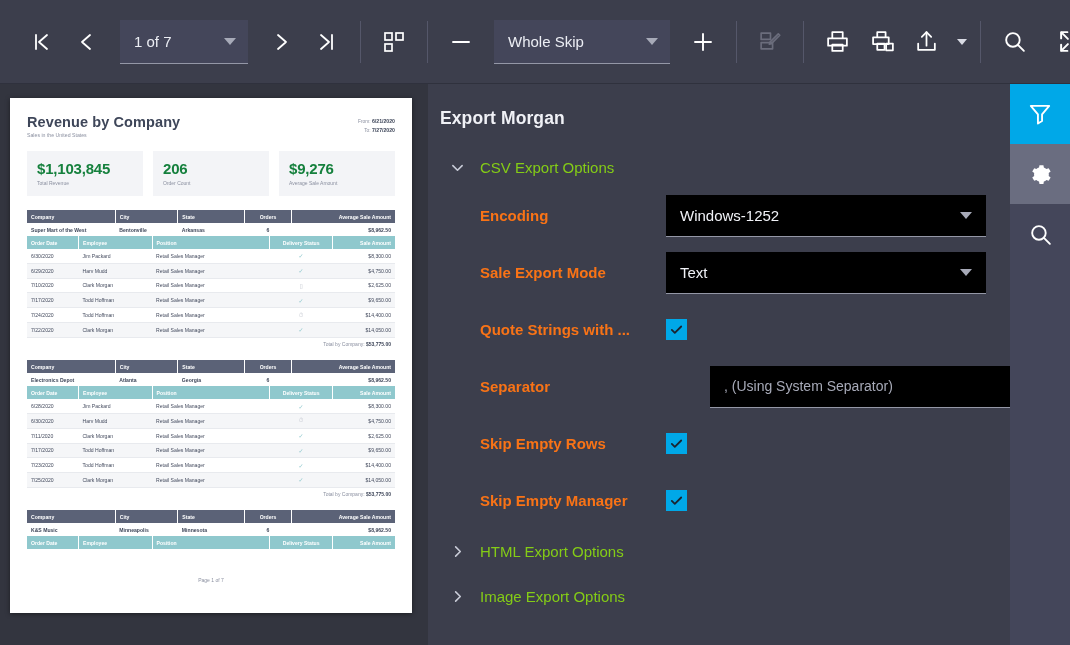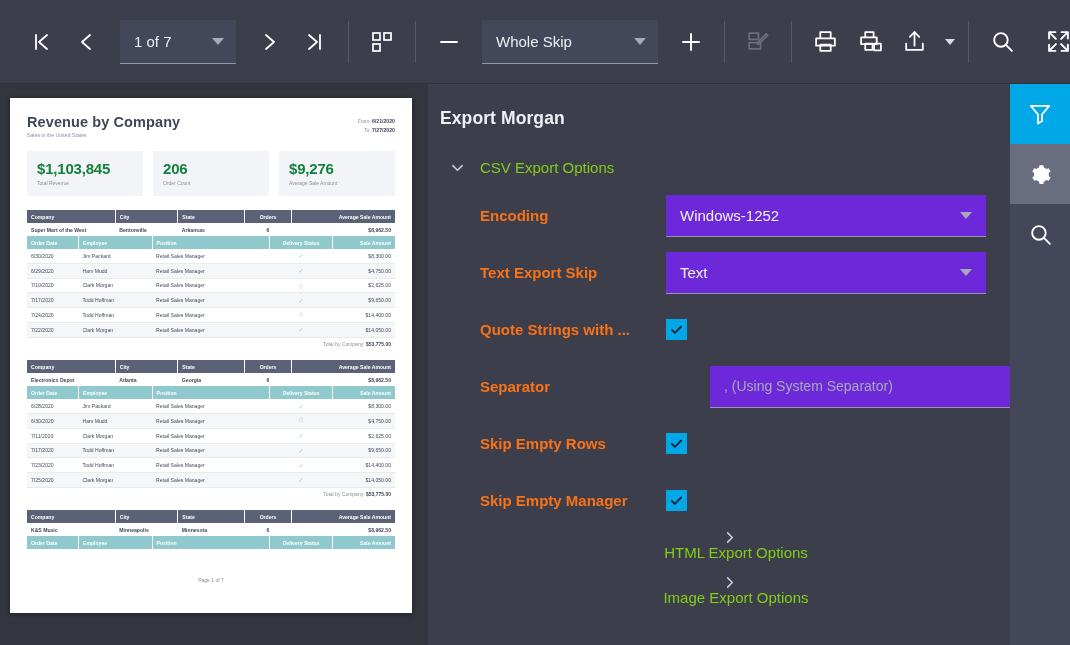--- a/index.html
+++ b/index.html
@@ -35,21 +35,21 @@
 
   
   .combo {
     height: 44px;
     background: #44465a;
     border-bottom: 1px solid #9497a6;
     display: flex; align-items: center;
     padding: 0 12px 0 14px;
     cursor: pointer; flex: 0 0 auto;
   }
-  .combo.page-combo { width: 116px; justify-content: space-between; }
+  .combo.page-combo { width: 128px; justify-content: space-between; }
   .combo.zoom-combo { width: 176px; justify-content: space-between; }
   .combo-val { color: #eceef4; font-size: 15px; white-space: nowrap; }
   .caret {
     width: 0; height: 0;
     border-left: 6px solid transparent;
     border-right: 6px solid transparent;
     border-top: 7px solid #a7aab8;
     margin-left: 8px;
   }
   .caret.small {
@@ -139,40 +139,40 @@
   }
   .panel-title {
     color: #f0f1f6; font-size: 17.5px; font-weight: bold;
     padding: 4px 0 0 12px; letter-spacing: .1px;
   }
   .group-head {
     display: flex; align-items: center;
     padding: 0 0 0 20px; height: 40px;
     margin-top: 18px; cursor: pointer;
   }
-  .group-head.collapsed { margin-top: 2px; flex-direction: column; }
+  .group-head.collapsed { margin-top: 2px; }
   .chev {
     width: 18px; color: #c9ccd8; font-size: 14px;
     display: flex; align-items: center; justify-content: center;
     flex: 0 0 auto;
   }
   .group-lbl { color: #84cc16; font-size: 15px; margin-left: 14px; }
 
   .frow {
     display: flex; align-items: center;
     height: 57px; padding-left: 52px;
   }
   .frow-lbl {
     width: 186px; flex: 0 0 auto;
     color: #f97316; font-size: 15px;
     white-space: nowrap; overflow: hidden; font-weight: bold;
   }
   .field {
     width: 320px; height: 42px;
-    background: #6d28d9; border-bottom: 1px solid #9497a6;
+    background: #000000; border-bottom: 1px solid #9497a6;
     display: flex; align-items: center; justify-content: space-between;
     padding: 0 14px; cursor: pointer;
   }
   .field-val { color: #f1f2f7; font-size: 15px; }
   .field.input { cursor: text; margin-left: 44px; }
   .field.input .field-ph { color: #a7aab8; font-size: 14px; }
   .chk {
     width: 21px; height: 21px; background: #00a8e8;
     display: flex; align-items: center; justify-content: center;
     cursor: pointer; flex: 0 0 auto;
@@ -613,21 +613,21 @@
 
       <div class="frow">
         <div class="frow-lbl">Encoding</div>
         <div class="field">
           <span class="field-val">Windows-1252</span>
           <span class="caret"></span>
         </div>
       </div>
 
       <div class="frow">
-        <div class="frow-lbl">Text Export Skip</div>
+        <div class="frow-lbl">Sale Export Mode</div>
         <div class="field">
           <span class="field-val">Text</span>
           <span class="caret"></span>
         </div>
       </div>
 
       <div class="frow">
         <div class="frow-lbl">Quote Strings with ...</div>
         <div class="chk">
           <svg width="15" height="15" viewBox="0 0 16 16" fill="none" stroke="#1b2430" stroke-width="1.9" stroke-linecap="round" stroke-linejoin="round">

